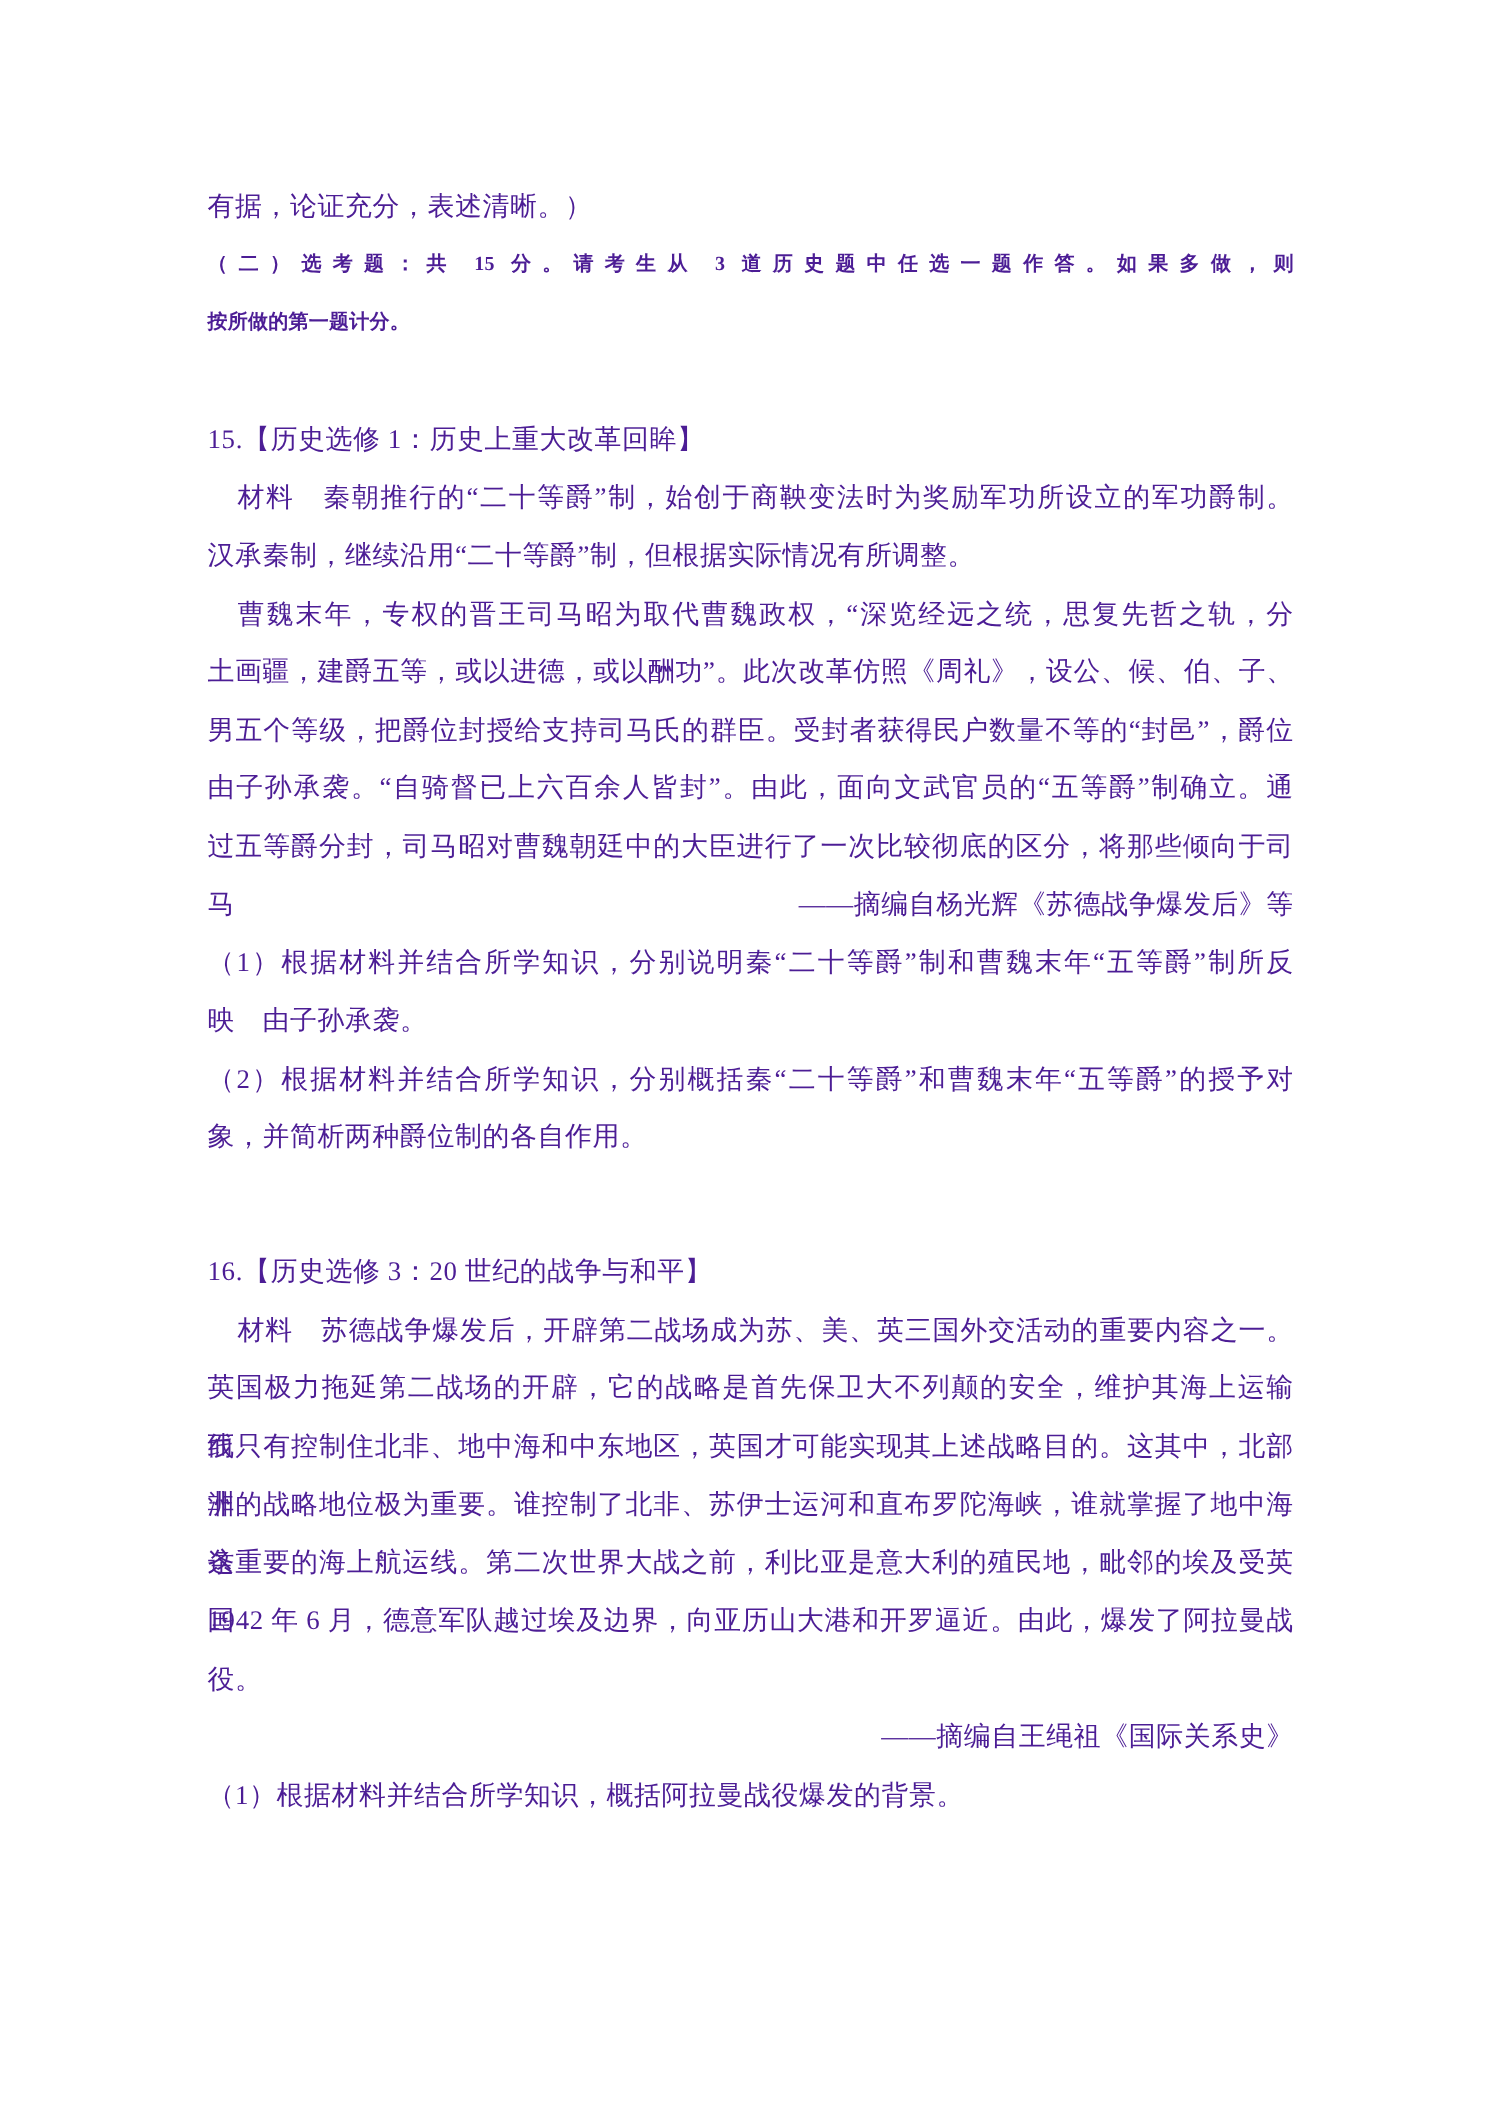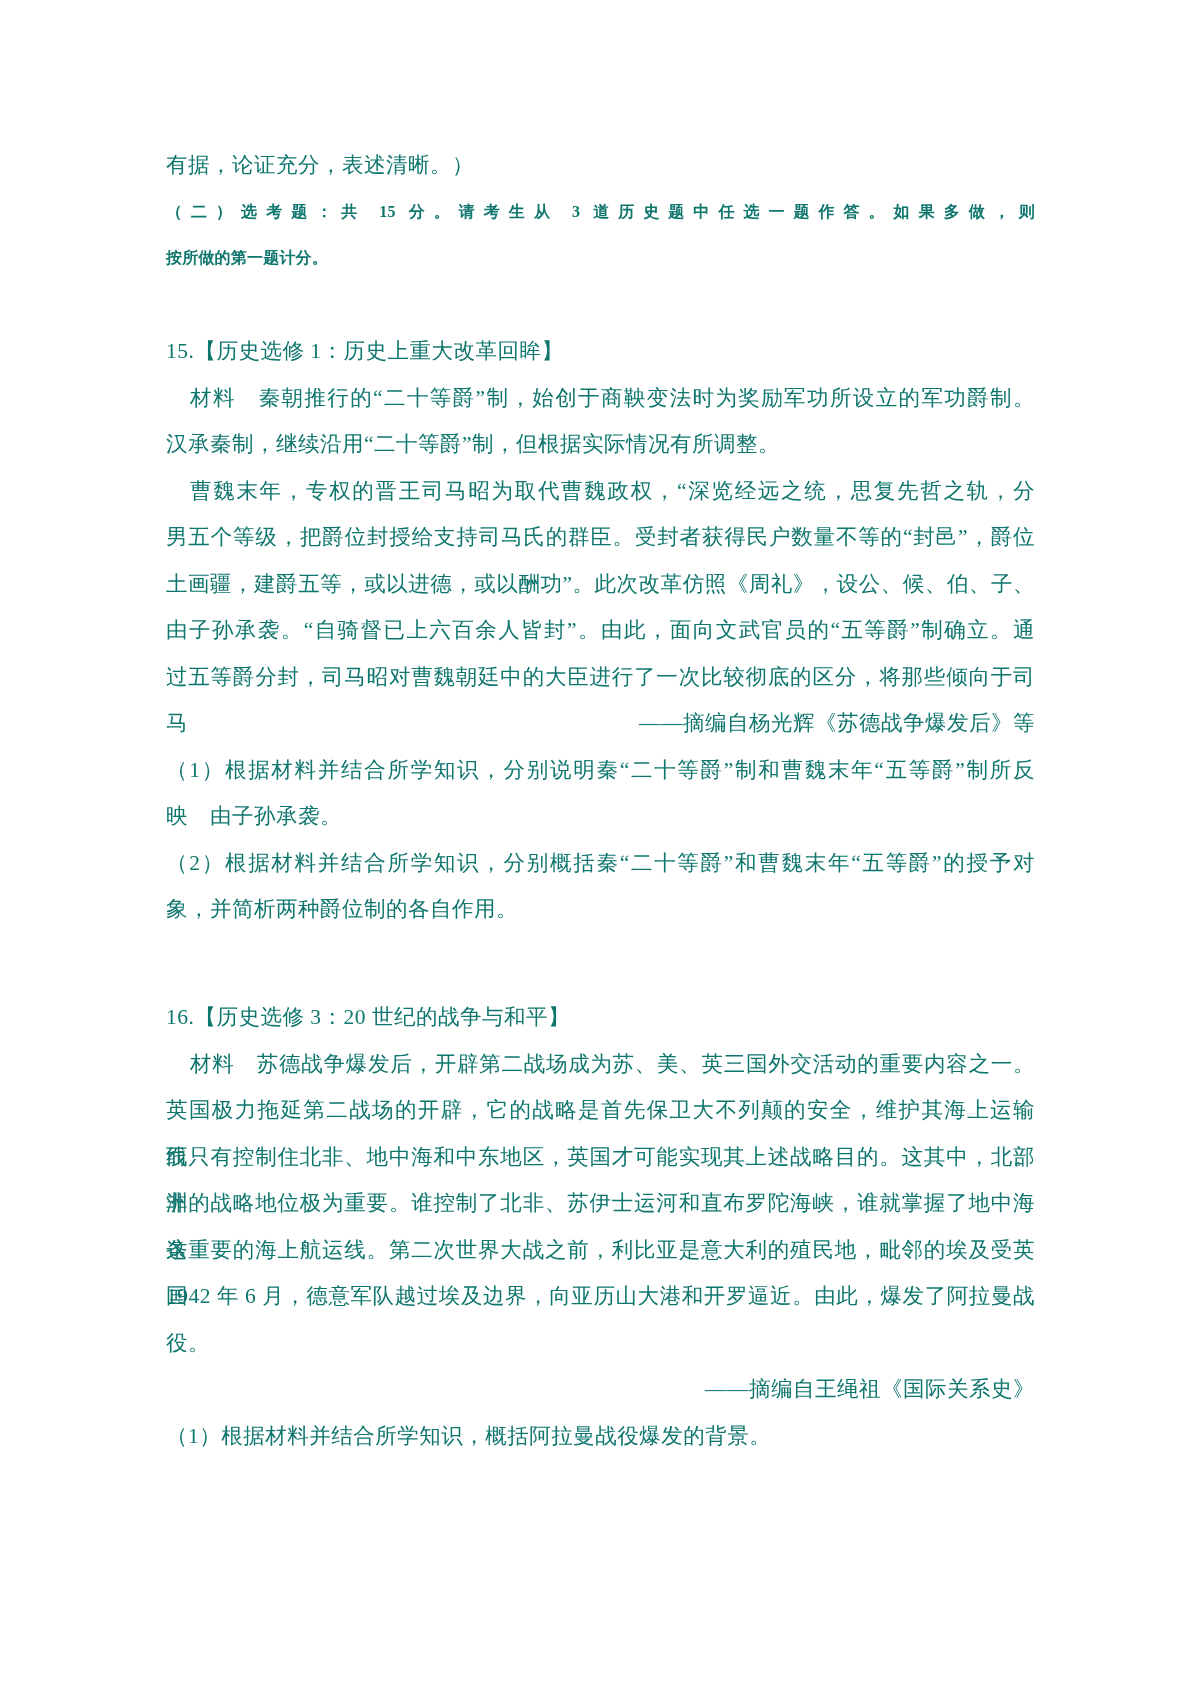--- a/index.html
+++ b/index.html
@@ -6,21 +6,21 @@
     margin: 0;
     padding: 0;
     background: #ffffff;
   }
   .page {
     position: relative;
     width: 1200px;
     height: 1698px;
     margin: 0 auto;
     background: #ffffff;
-    color: #0f766e;
+    color: #4c1d95;
     font-family: "Liberation Serif", "DejaVu Serif", serif;
     box-sizing: border-box;
     padding: 142px 165px 0 166px;
     overflow: hidden;
   }
   .line {
     font-size: 21.5px;
     line-height: 46.5px;
     height: 46.5px;
     white-space: nowrap;
@@ -52,22 +52,22 @@
 
   <div class="line bold just">（二）选考题：共 15 分。请考生从 3 道历史题中任选一题作答。如果多做，则</div>
   <div class="line bold">按所做的第一题计分。</div>
 
   <div class="blank"></div>
 
   <div class="line">15.【历史选修 1：历史上重大改革回眸】</div>
   <div class="line kai just indent">材料　秦朝推行的“二十等爵”制，始创于商鞅变法时为奖励军功所设立的军功爵制。</div>
   <div class="line kai">汉承秦制，继续沿用“二十等爵”制，但根据实际情况有所调整。</div>
   <div class="line kai just indent">曹魏末年，专权的晋王司马昭为取代曹魏政权，“深览经远之统，思复先哲之轨，分</div>
+  <div class="line kai just">土画疆，建爵五等，或以进德，或以酬功”。此次改革仿照《周礼》，设公、候、伯、子、</div>
   <div class="line kai just">男五个等级，把爵位封授给支持司马氏的群臣。受封者获得民户数量不等的“封邑”，爵位</div>
-  <div class="line kai just">土画疆，建爵五等，或以进德，或以酬功”。此次改革仿照《周礼》，设公、候、伯、子、</div>
   <div class="line kai just">由子孙承袭。“自骑督已上六百余人皆封”。由此，面向文武官员的“五等爵”制确立。通</div>
   <div class="line kai just">过五等爵分封，司马昭对曹魏朝廷中的大臣进行了一次比较彻底的区分，将那些倾向于司马</div>
   <div class="line kai right">——摘编自杨光辉《苏德战争爆发后》等</div>
   <div class="line just">（1）根据材料并结合所学知识，分别说明秦“二十等爵”制和曹魏末年“五等爵”制所反</div>
   <div class="line">映　由子孙承袭。</div>
   <div class="line just">（2）根据材料并结合所学知识，分别概括秦“二十等爵”和曹魏末年“五等爵”的授予对</div>
   <div class="line">象，并简析两种爵位制的各自作用。</div>
 
   <div class="blank"></div>
 

